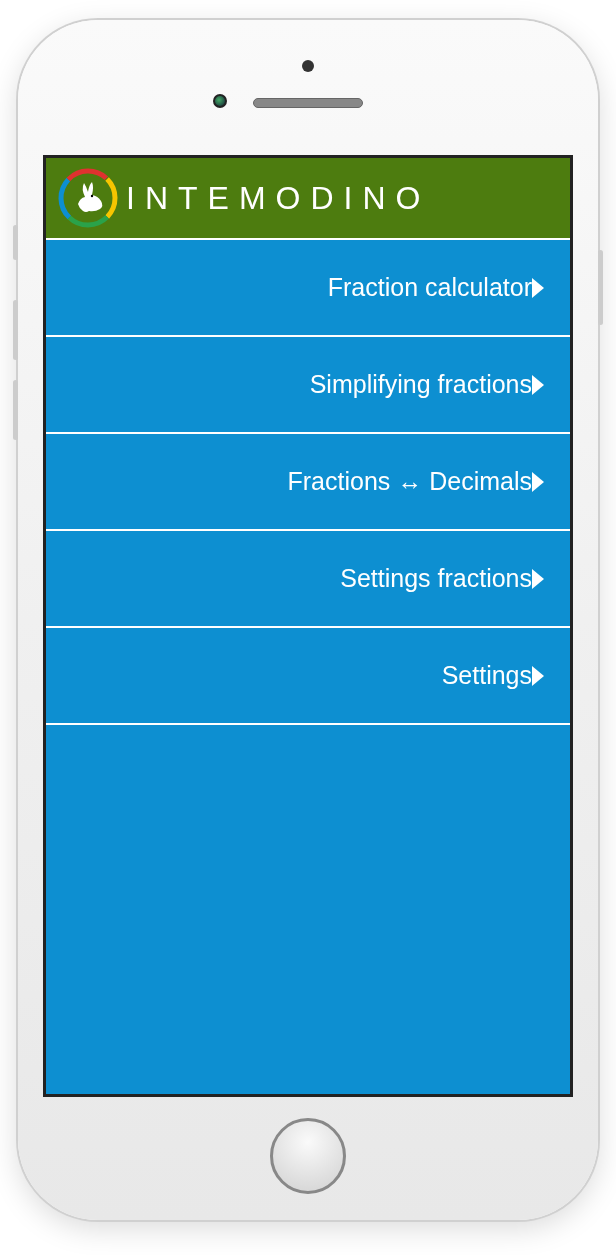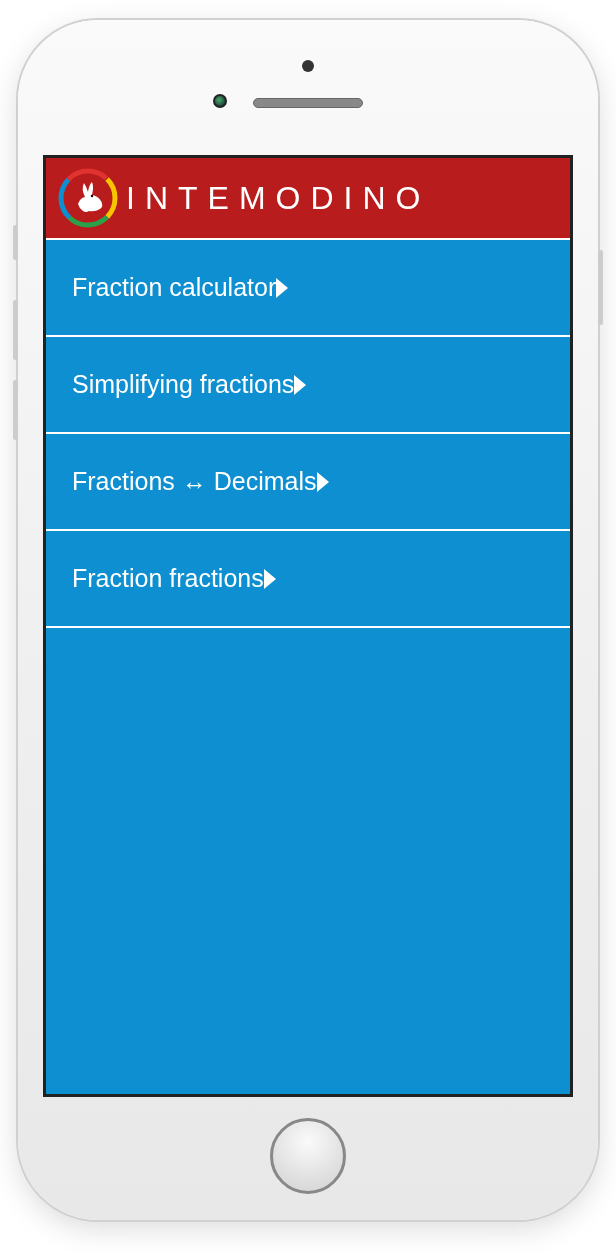--- a/index.html
+++ b/index.html
@@ -53,21 +53,21 @@
     .screen {
       width: 530px;
       height: 942px;
       background: #000;
       border: 3px solid #222;
       position: relative;
       overflow: hidden;
     }
     .header {
       height: 80px;
-      background: #b91c1c;
+      background: #4d7c0f;
       display: flex;
       align-items: center;
       padding-left: 12px;
       gap: 8px;
     }
     .logo {
       width: 60px; height: 60px;
       position: relative;
     }
     .brand-text {
@@ -80,21 +80,21 @@
       background: #0d8fd1;
       height: calc(100% - 80px);
       width: 100%;
       border-top: 2px solid #fff;
     }
     .menu-item {
       height: 97px;
       border-bottom: 2px solid #fff;
       display: flex;
       align-items: center;
-      justify-content: flex-start;
+      justify-content: flex-end;
       padding: 0 26px;
       cursor: pointer;
     }
     .menu-label {
       color: #fff;
       font-size: 25px;
       font-weight: 300;
     }
     .chevron {
       width: 0; height: 0;
@@ -160,20 +160,24 @@
       </div>
       <div class="menu-item">
         <span class="menu-label">Simplifying fractions</span>
         <span class="chevron"></span>
       </div>
       <div class="menu-item">
         <span class="menu-label">Fractions ↔ Decimals</span>
         <span class="chevron"></span>
       </div>
       <div class="menu-item">
-        <span class="menu-label">Fraction fractions</span>
+        <span class="menu-label">Settings fractions</span>
+        <span class="chevron"></span>
+      </div>
+      <div class="menu-item">
+        <span class="menu-label">Settings</span>
         <span class="chevron"></span>
       </div>
     </div>
   </div>
 
   <div class="home-button"></div>
 </div>
 
 </body></html>

